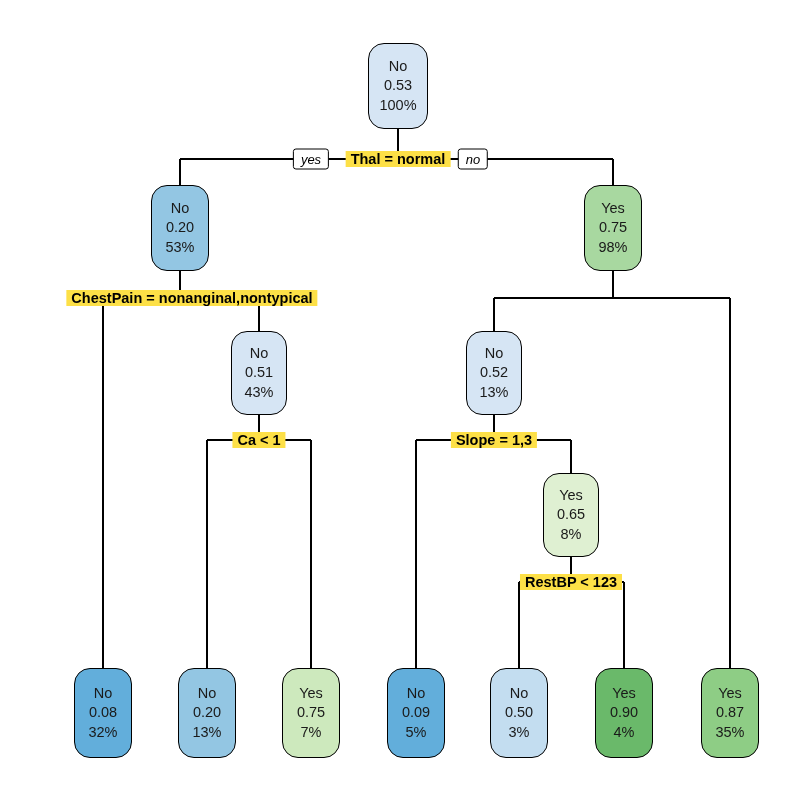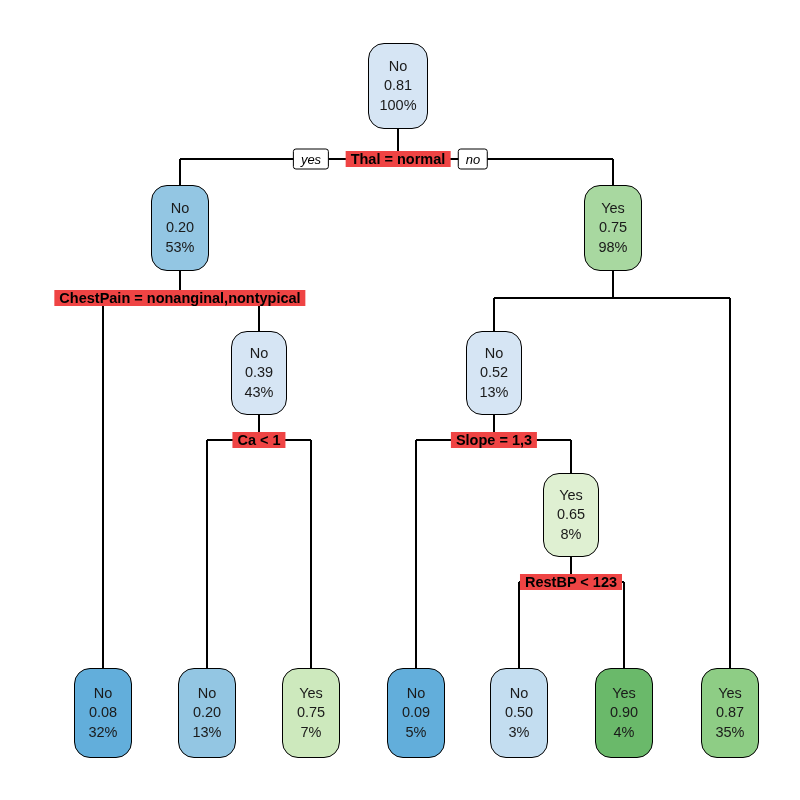--- a/index.html
+++ b/index.html
@@ -40,21 +40,21 @@
   .node .ln {
     display: block;
     white-space: nowrap;
   }
   .split-label {
     position: absolute;
     font-weight: bold;
     font-size: 14.5px;
     color: #000000;
     white-space: nowrap;
-    background: #ef4444;
+    background: #fde047;
     padding: 0 5px;
     transform: translate(-50%, -50%);
     z-index: 4;
     text-align: center;
   }
   .yn-box {
     position: absolute;
     box-sizing: border-box;
     border: 1.3px solid #000000;
     border-radius: 3px;
@@ -109,42 +109,42 @@
       <line x1="571" y1="557" x2="571" y2="582" stroke="#000000" stroke-width="1.2" shape-rendering="crispEdges"></line>
       <line x1="571" y1="582" x2="519" y2="582" stroke="#000000" stroke-width="1.2" shape-rendering="crispEdges"></line>
       <line x1="519" y1="582" x2="519" y2="668" stroke="#000000" stroke-width="1.2" shape-rendering="crispEdges"></line>
       <line x1="571" y1="557" x2="571" y2="582" stroke="#000000" stroke-width="1.2" shape-rendering="crispEdges"></line>
       <line x1="571" y1="582" x2="624" y2="582" stroke="#000000" stroke-width="1.2" shape-rendering="crispEdges"></line>
       <line x1="624" y1="582" x2="624" y2="668" stroke="#000000" stroke-width="1.2" shape-rendering="crispEdges"></line>
     </svg>
 <div class="split-label" style="left: 398px; top: 159px;">Thal = normal</div>
     <div class="yn-box" style="left: 311px; top: 159px;">yes</div>
     <div class="yn-box" style="left: 473px; top: 159px;">no</div>
-    <div class="split-label" style="left: 180px; top: 298px;">ChestPain = nonanginal,nontypical</div>
+    <div class="split-label" style="left: 192px; top: 298px;">ChestPain = nonanginal,nontypical</div>
     <div class="split-label" style="left: 259px; top: 440px;">Ca &lt; 1</div>
     <div class="split-label" style="left: 494px; top: 440px;">Slope = 1,3</div>
     <div class="split-label" style="left: 571px; top: 582px;">RestBP &lt; 123</div>
     <div class="node" style="left: 368px; top: 43px; width: 60px; height: 86px; background: rgb(214, 229, 244);">
       <span class="ln">No</span>
-      <span class="ln">0.81</span>
+      <span class="ln">0.53</span>
       <span class="ln">100%</span>
     </div>
     <div class="node" style="left: 151px; top: 185px; width: 58px; height: 86px; background: rgb(147, 198, 227);">
       <span class="ln">No</span>
       <span class="ln">0.20</span>
       <span class="ln">53%</span>
     </div>
     <div class="node" style="left: 584px; top: 185px; width: 58px; height: 86px; background: rgb(168, 216, 160);">
       <span class="ln">Yes</span>
       <span class="ln">0.75</span>
       <span class="ln">98%</span>
     </div>
     <div class="node" style="left: 231px; top: 331px; width: 56px; height: 84px; background: rgb(214, 229, 244);">
       <span class="ln">No</span>
-      <span class="ln">0.39</span>
+      <span class="ln">0.51</span>
       <span class="ln">43%</span>
     </div>
     <div class="node" style="left: 466px; top: 331px; width: 56px; height: 84px; background: rgb(214, 229, 244);">
       <span class="ln">No</span>
       <span class="ln">0.52</span>
       <span class="ln">13%</span>
     </div>
     <div class="node" style="left: 543px; top: 473px; width: 56px; height: 84px; background: rgb(223, 240, 210);">
       <span class="ln">Yes</span>
       <span class="ln">0.65</span>

